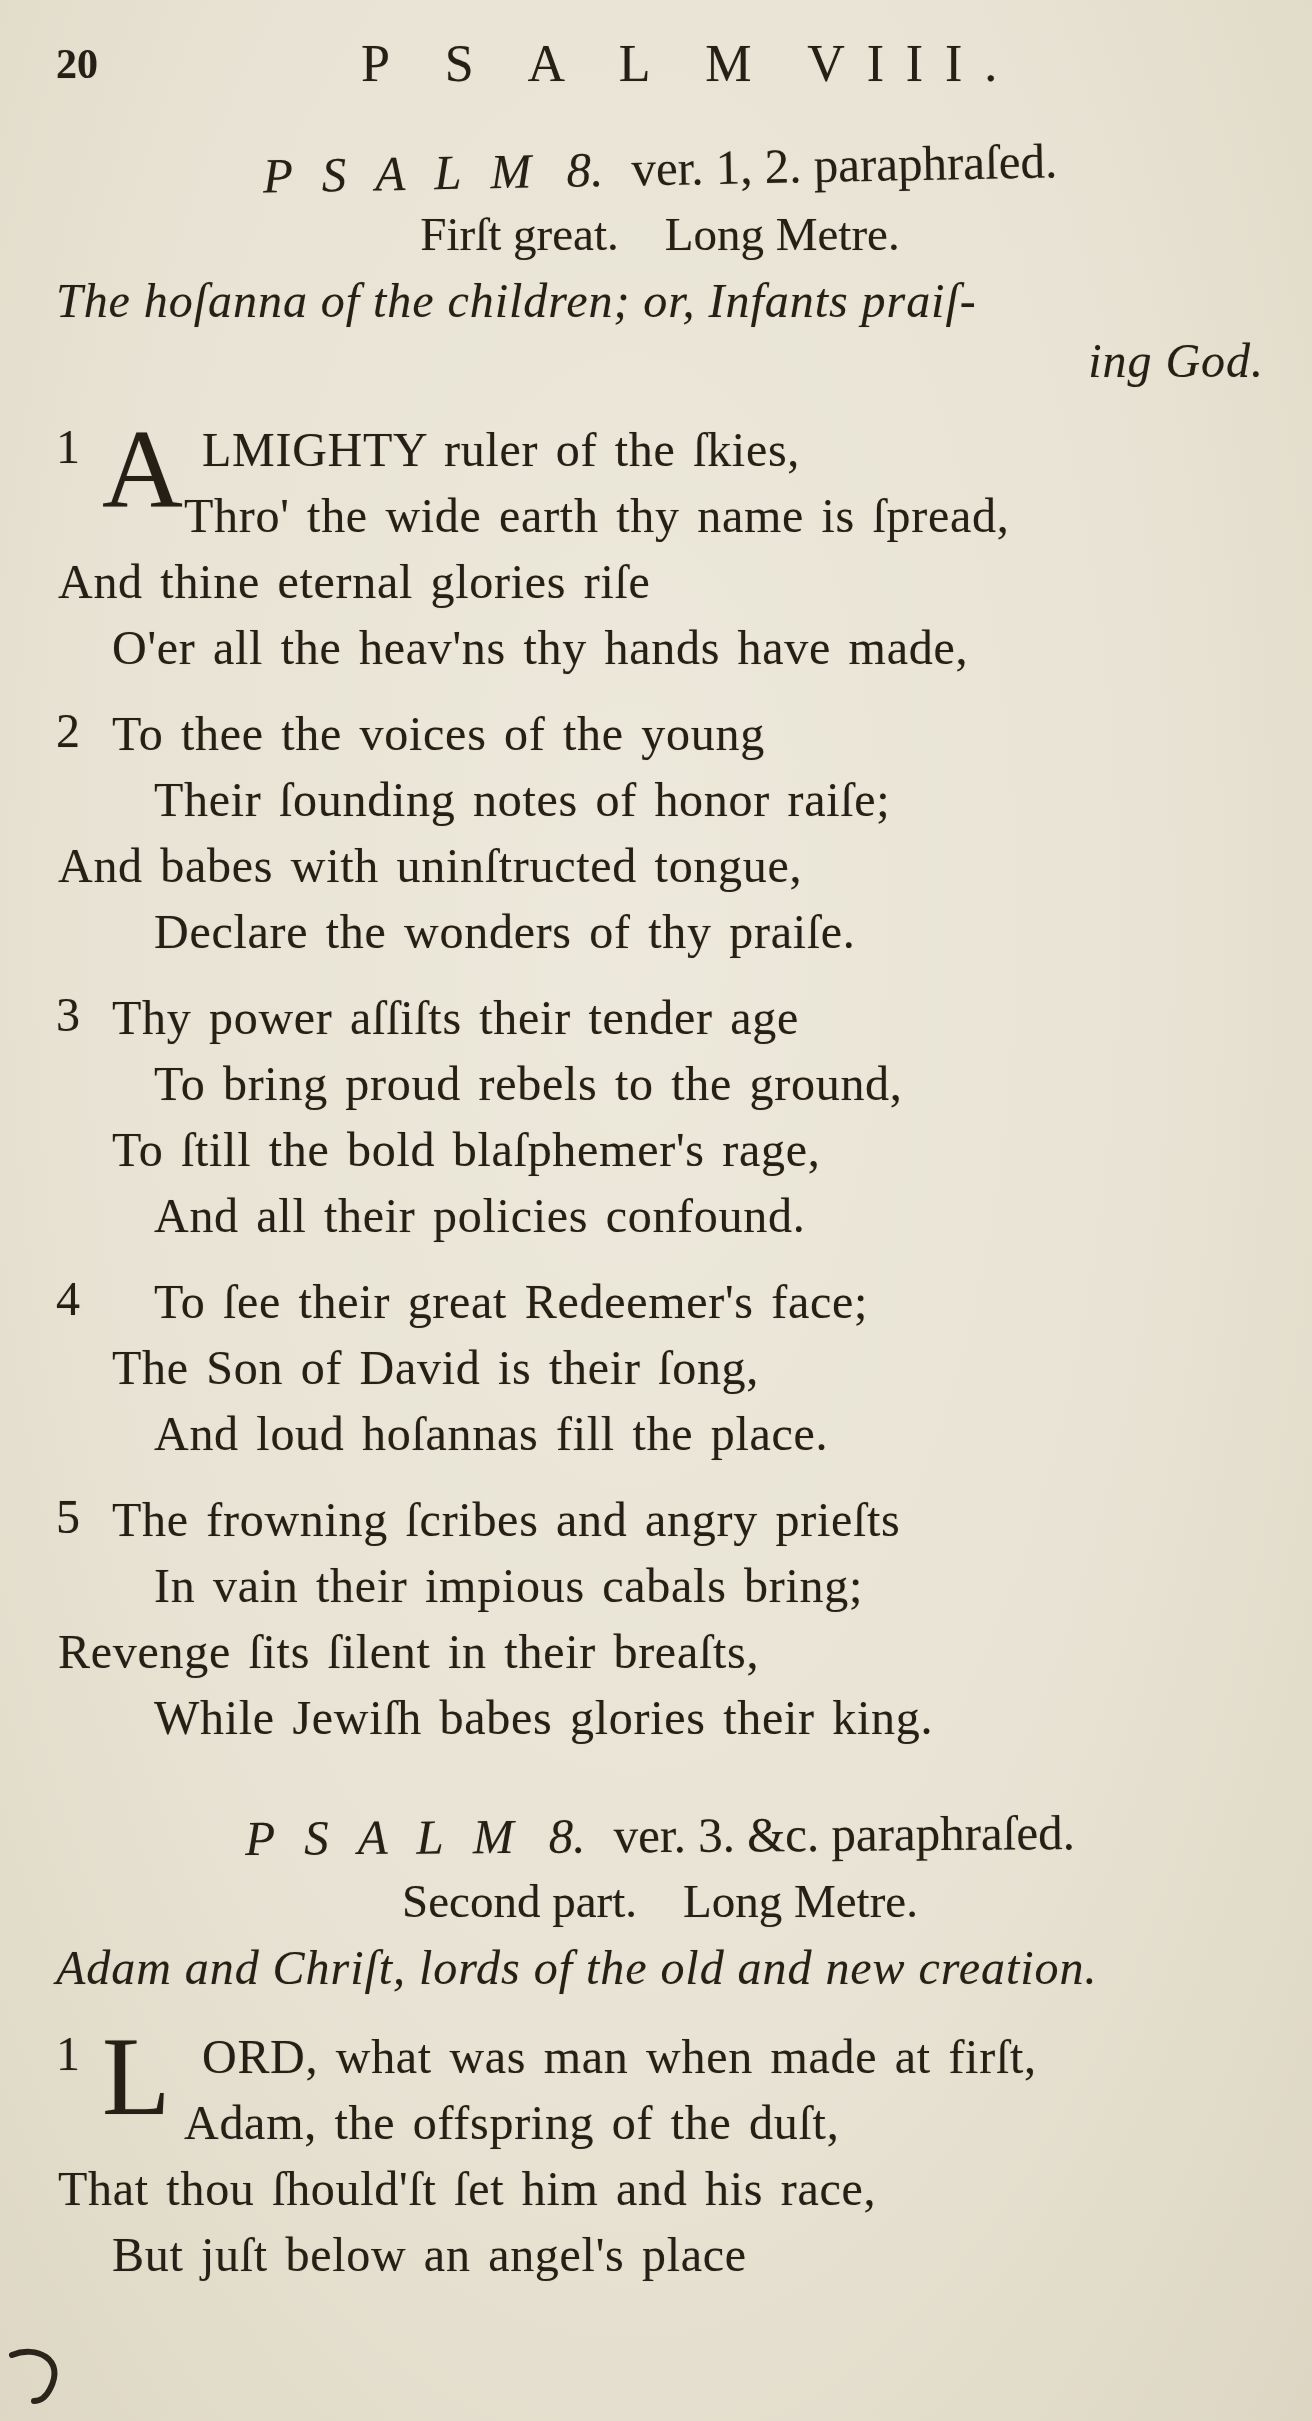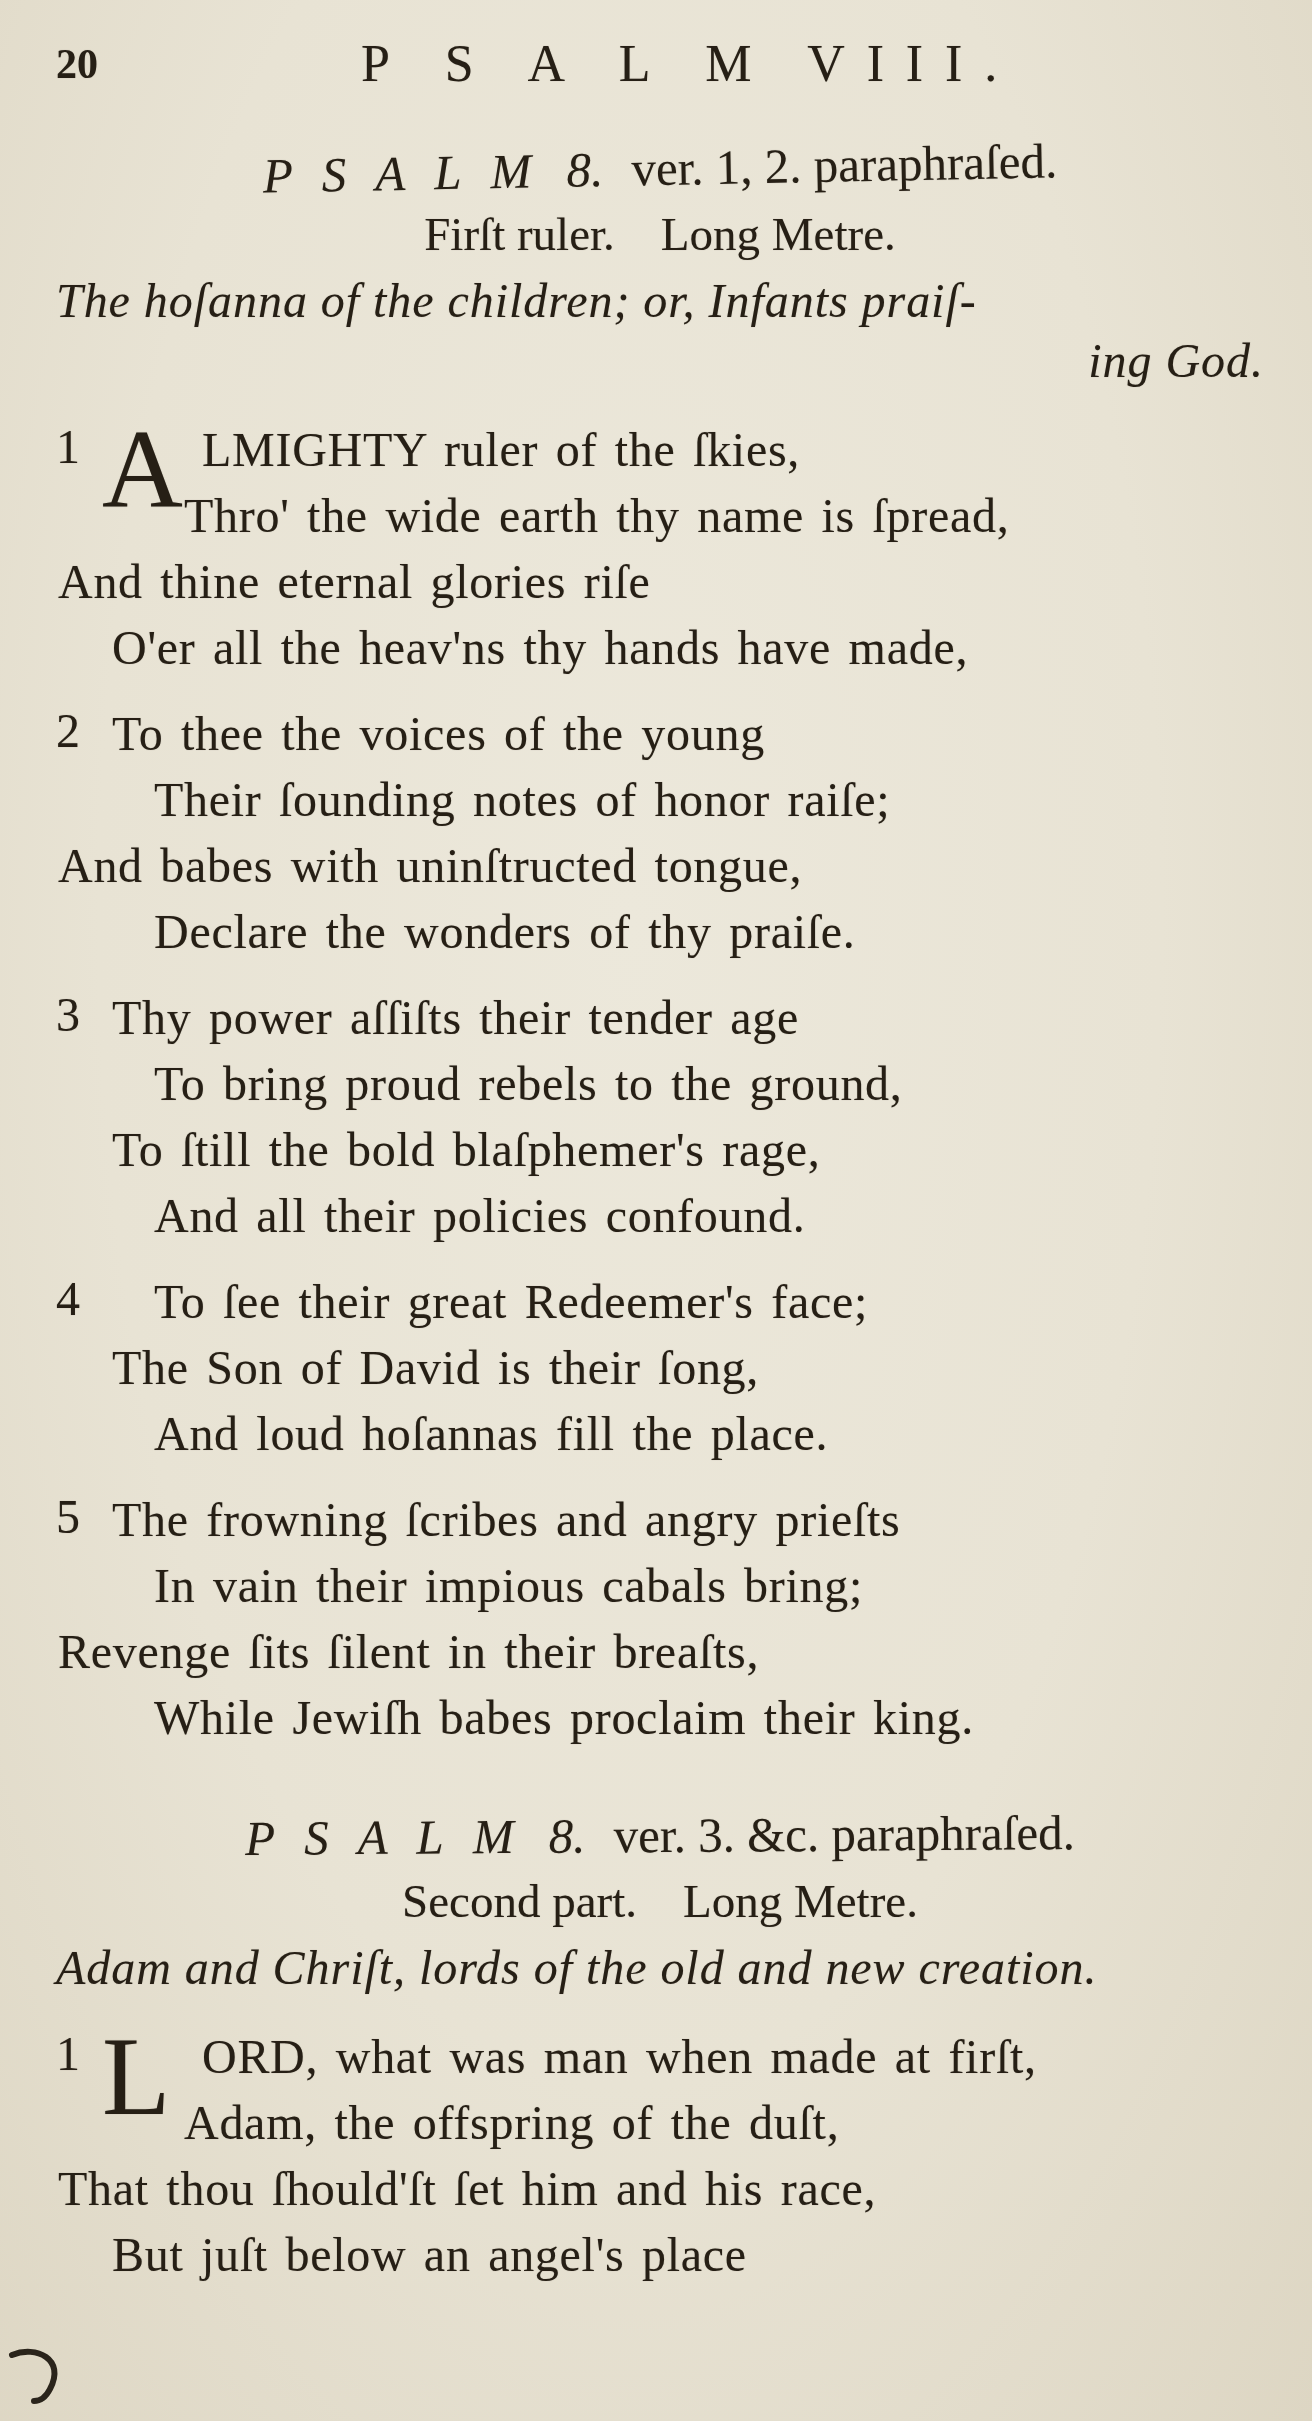--- a/index.html
+++ b/index.html
@@ -124,21 +124,21 @@
 
   <section class="part part1">
 
     <h1 class="heading tilt1">
       <span class="it psalm-word">P S A L M</span>
       <span class="it psalm-num">8.</span>
       <span>ver. 1, 2. paraphraſed.</span>
     </h1>
 
     <div class="subheading">
-      <span>Firſt ruler.</span><span class="gap2"></span><span>Long Metre.</span>
+      <span>Firſt great.</span><span class="gap2"></span><span>Long Metre.</span>
     </div>
 
     <div class="hymn-title">
       <div>The hoſanna of the children; or, Infants praiſ-</div>
       <div class="center">ing God.</div>
     </div>
 
     <div class="stanza">
       <span class="vnum">1</span>
       <span class="cap">A</span>
@@ -169,21 +169,21 @@
       <div class="vline b">To ſee their great Redeemer's face;</div>
       <div class="vline a">The Son of David is their ſong,</div>
       <div class="vline b">And loud hoſannas fill the place.</div>
     </div>
 
     <div class="stanza">
       <span class="vnum">5</span>
       <div class="vline a">The frowning ſcribes and angry prieſts</div>
       <div class="vline b">In vain their impious cabals bring;</div>
       <div class="vline a0">Revenge ſits ſilent in their breaſts,</div>
-      <div class="vline b">While Jewiſh babes proclaim their king.</div>
+      <div class="vline b">While Jewiſh babes glories their king.</div>
     </div>
 
   </section>
 
   <section class="part part2">
 
     <h1 class="heading tilt2">
       <span class="it psalm-word">P S A L M</span>
       <span class="it psalm-num">8.</span>
       <span>ver. 3. &amp;c. paraphraſed.</span>

